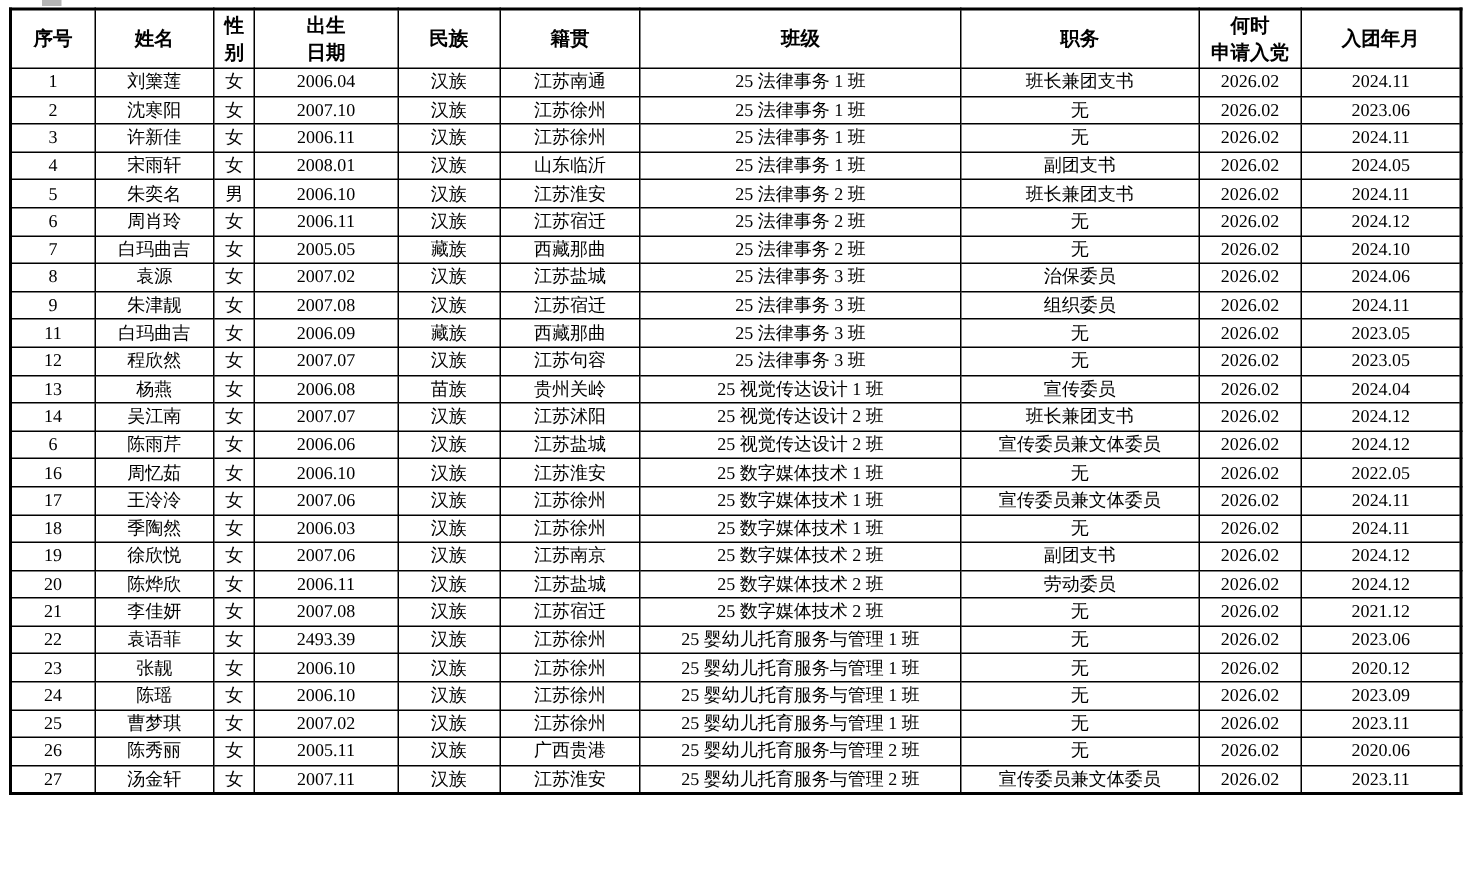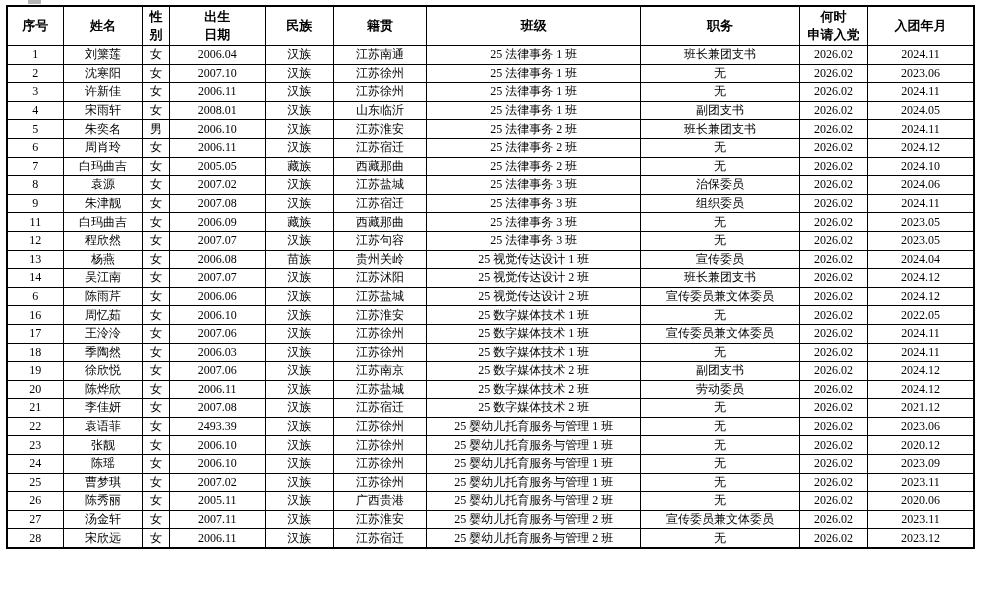--- a/index.html
+++ b/index.html
@@ -376,28 +376,16 @@
             <td>汤金轩</td>
             <td>女</td>
             <td>2007.11</td>
             <td>汉族</td>
             <td>江苏淮安</td>
             <td>25 婴幼儿托育服务与管理 2 班</td>
             <td>宣传委员兼文体委员</td>
             <td>2026.02</td>
             <td>2023.11</td>
           </tr>
-          <tr>
-            <td>28</td>
-            <td>宋欣远</td>
-            <td>女</td>
-            <td>2006.11</td>
-            <td>汉族</td>
-            <td>江苏宿迁</td>
-            <td>25 婴幼儿托育服务与管理 2 班</td>
-            <td>无</td>
-            <td>2026.02</td>
-            <td>2023.12</td>
-          </tr>
         </tbody>
     </table>
   </div>
 </div>
 
 </body></html>

